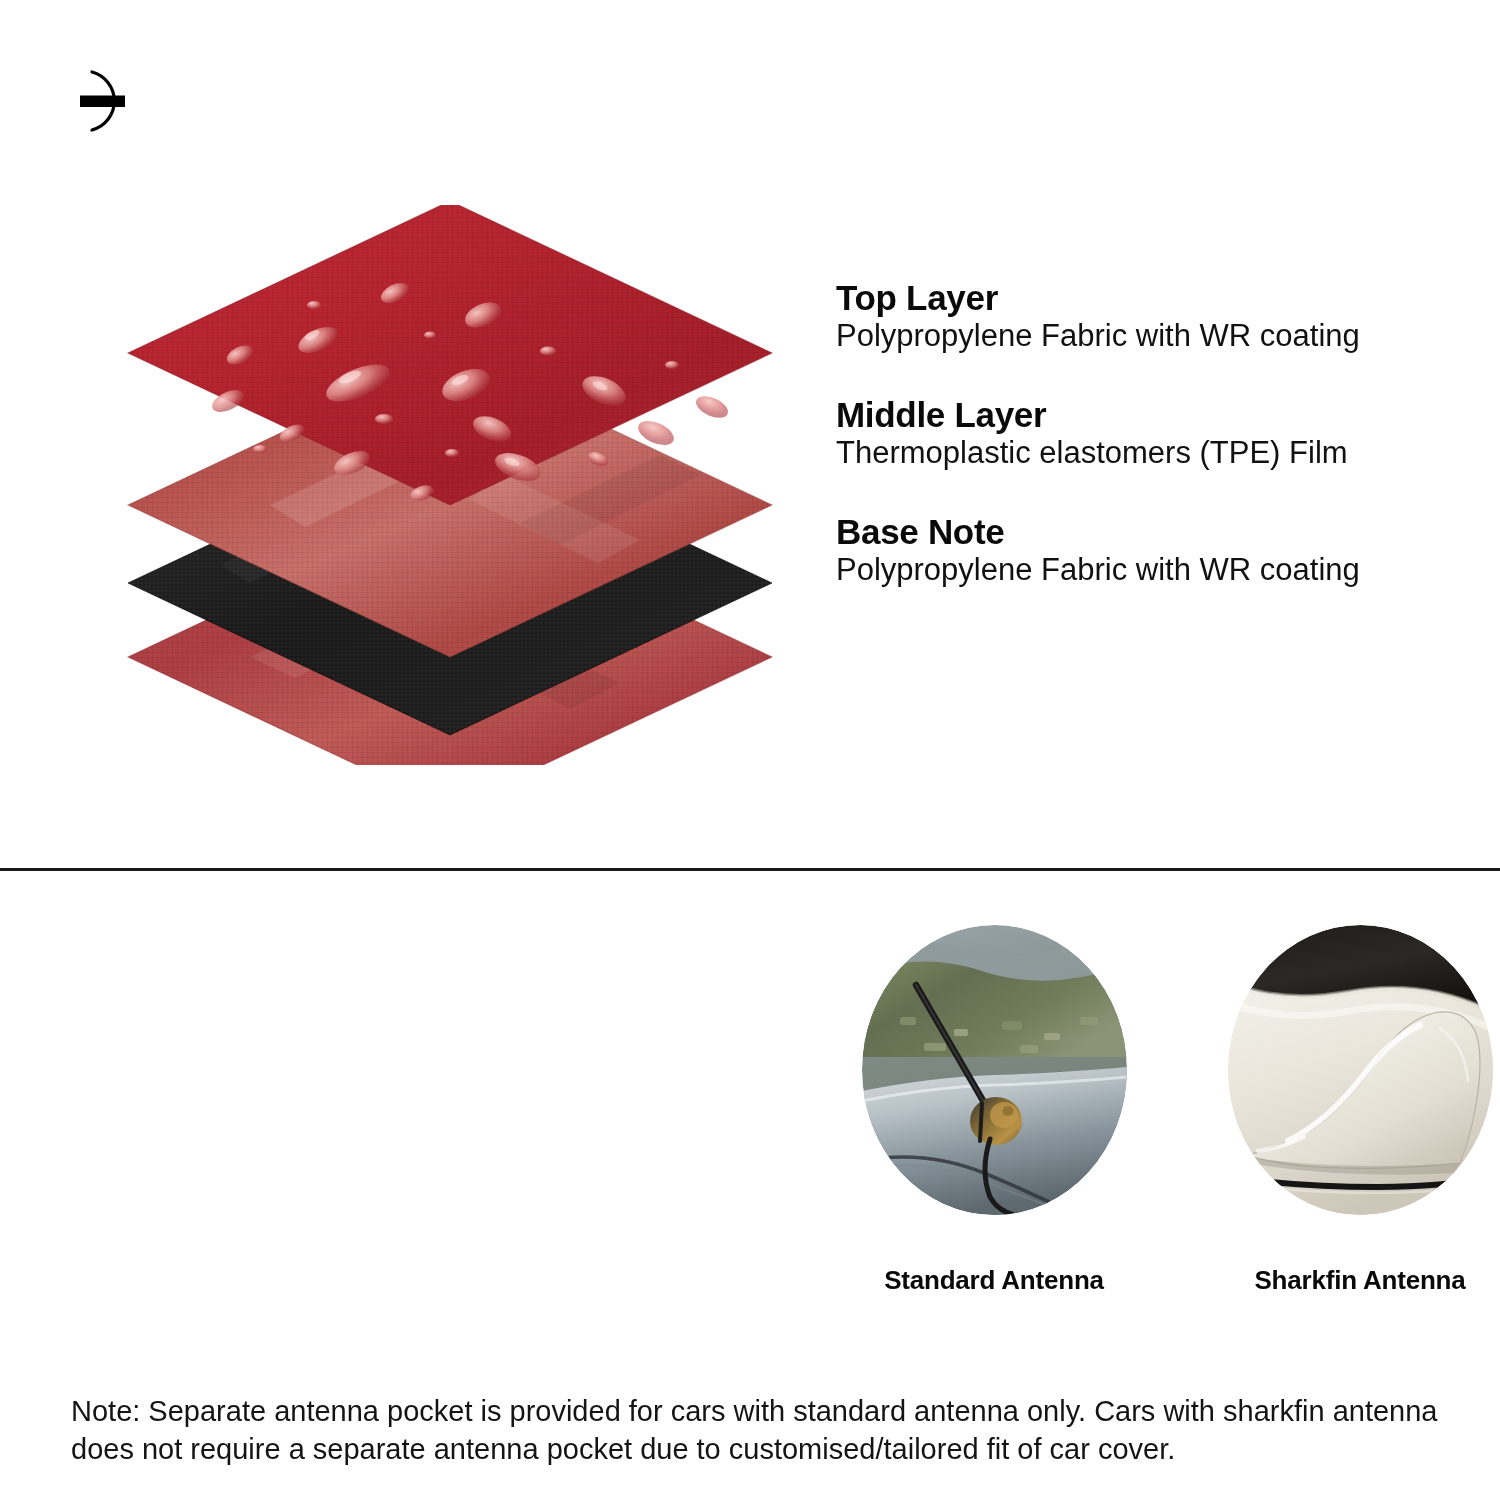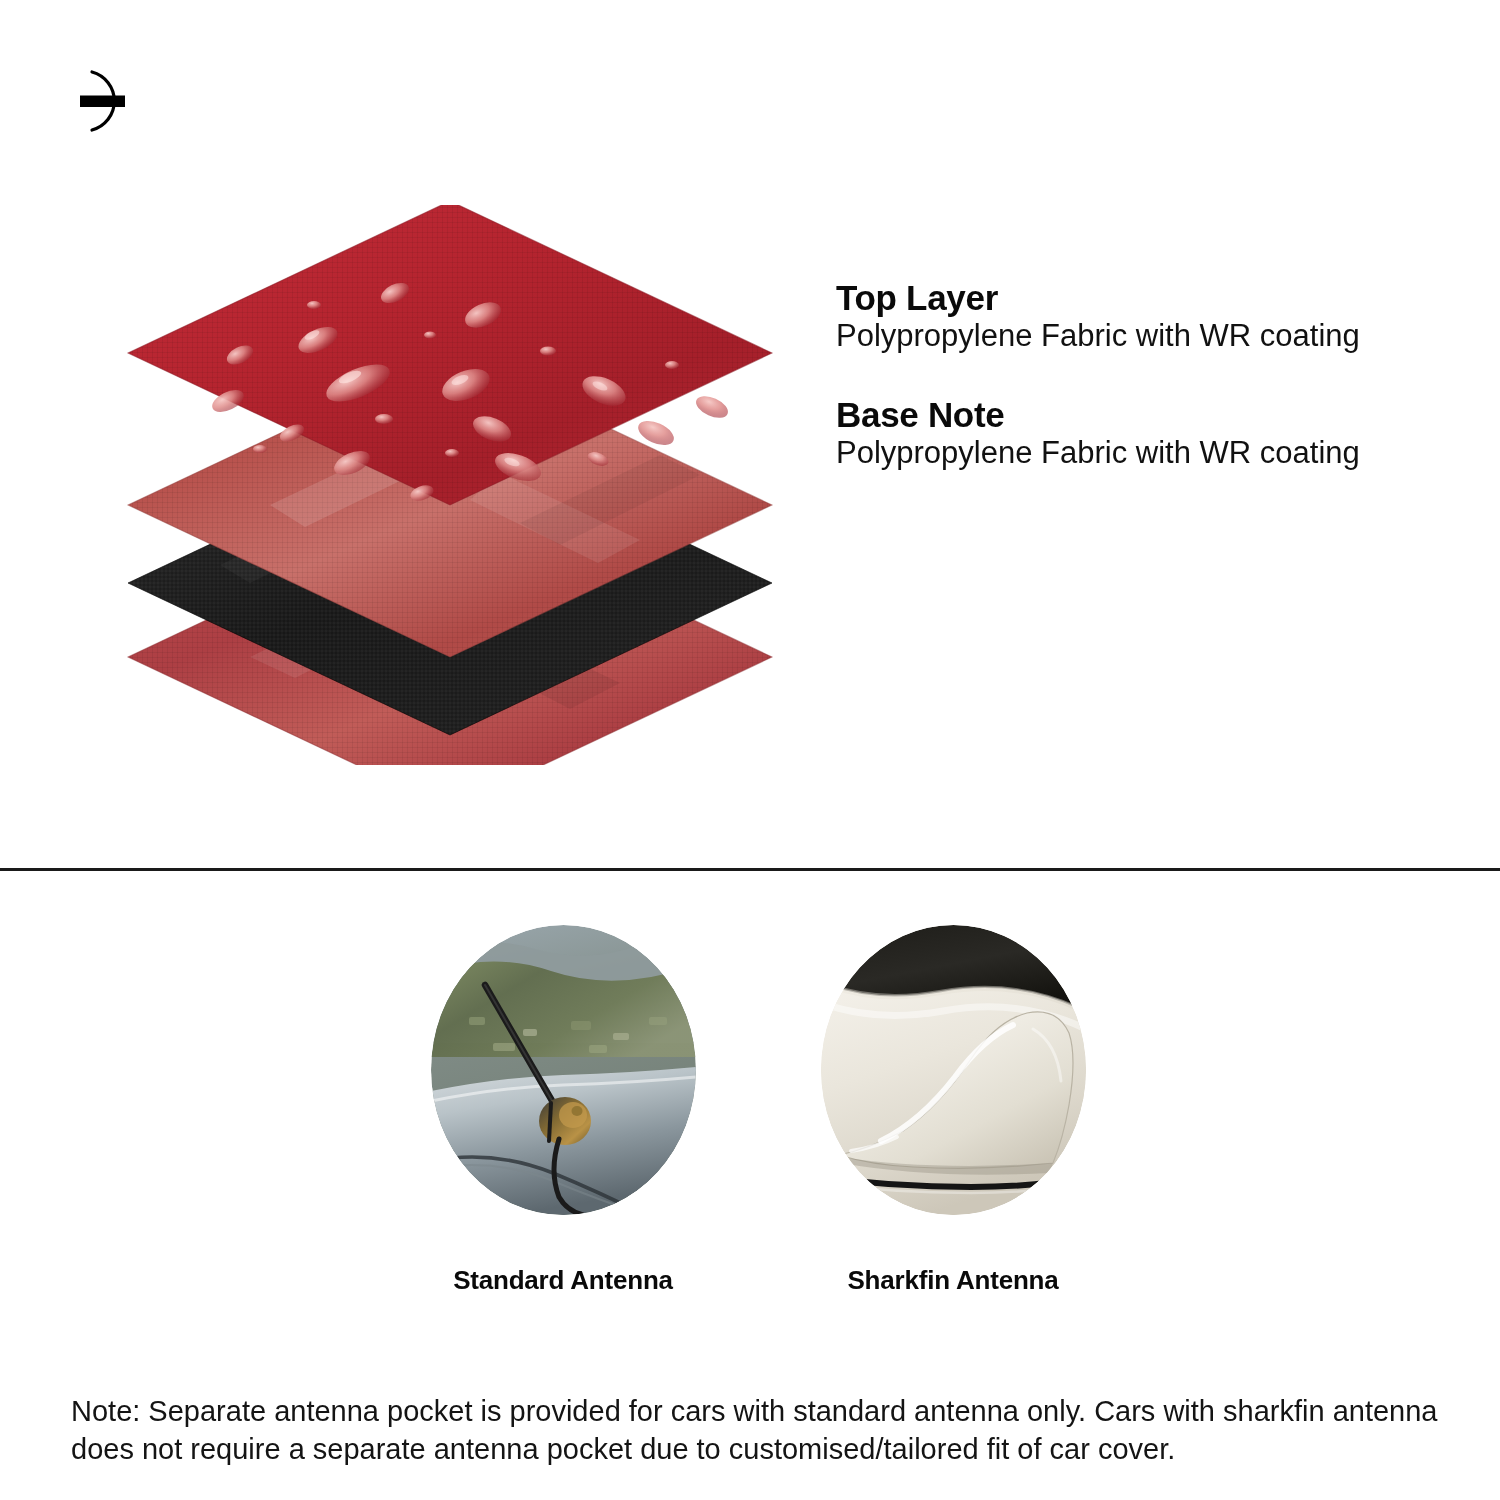--- a/index.html
+++ b/index.html
@@ -53,23 +53,23 @@
     background:#1a1a1a;
   }
 
   
   .antenna-section {
     position:absolute; left:0; top:925px;
     width:1500px;
   }
   .antenna-row {
     display:flex;
-    justify-content:center;
+    justify-content:flex-end;
     align-items:flex-start;
-    gap:110px;
+    gap:86px;
     padding-left:16px;
   }
   .antenna-card { width:280px; text-align:center; }
   .antenna-photo {
     width:265px; height:290px;
     margin:0 auto;
     border-radius:50%;
     overflow:hidden;
     position:relative;
   }
@@ -216,20 +216,22 @@
   </div>
 
   <div class="layer-specs">
 
     <div class="spec-block">
       <div class="spec-title">Top Layer</div>
       <div class="spec-desc">Polypropylene Fabric with WR coating</div>
     </div>
 
     <div class="spec-block">
+      <div class="spec-title">Middle Layer</div>
+      <div class="spec-desc">Thermoplastic elastomers (TPE) Film</div>
     </div>
 
     <div class="spec-block">
       <div class="spec-title">Base Note</div>
       <div class="spec-desc">Polypropylene Fabric with WR coating</div>
     </div>
 
   </div>
 
   <div class="section-divider"></div>

